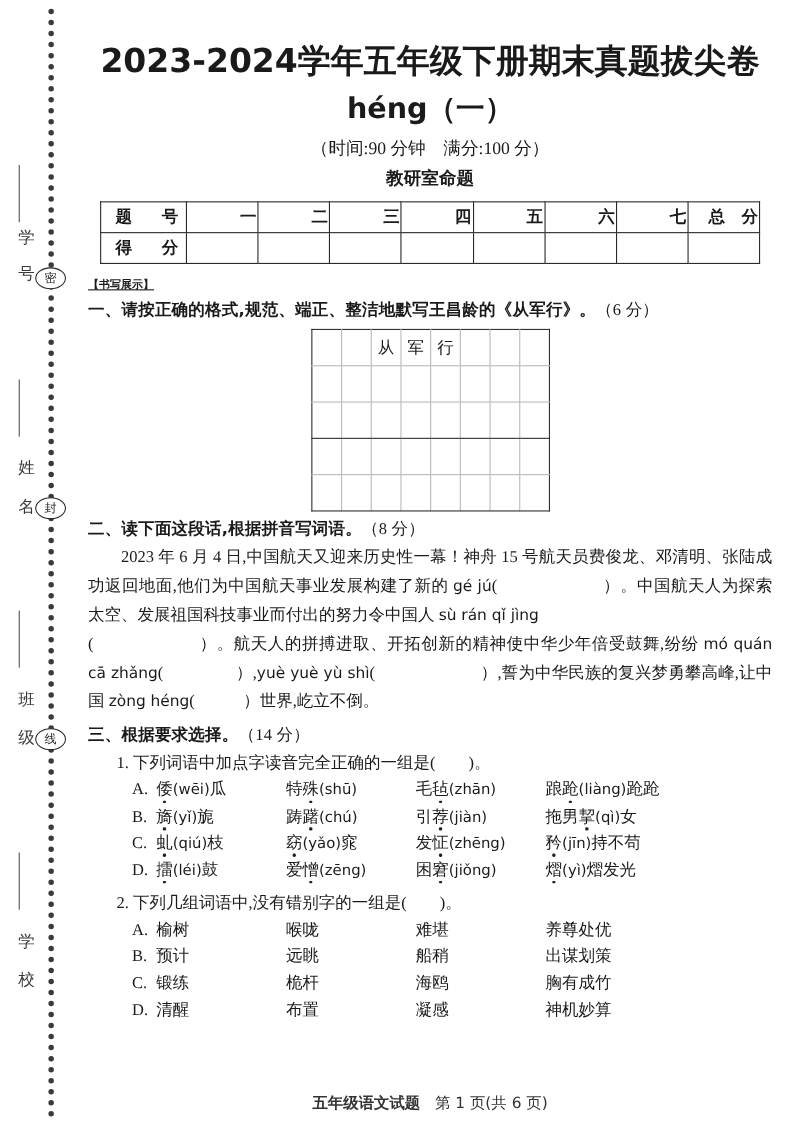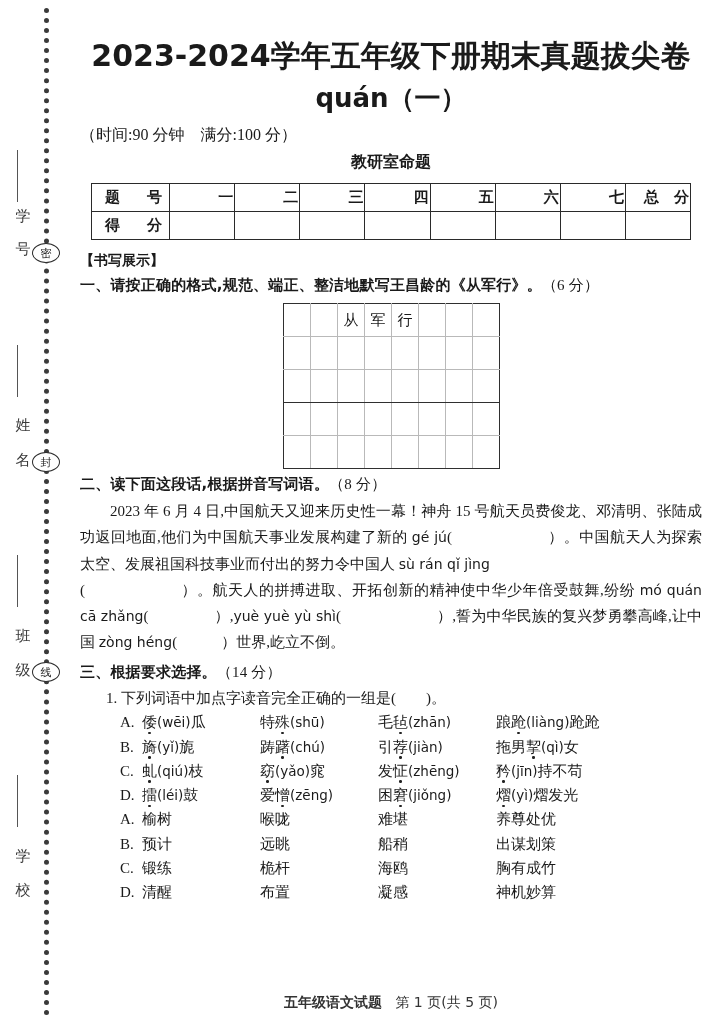--- a/index.html
+++ b/index.html
@@ -77,21 +77,21 @@
   }
   h2.subtitle {
     margin: 8px 0 0 0;
     font-size: 26px;
     font-weight: bold;
     text-align: center;
     font-family: "DejaVu Sans", "Liberation Sans", sans-serif;
   }
   .meta-line {
     margin-top: 9px;
-    text-align: left;
+    text-align: center;
     font-size: 16px;
   }
   .byline {
     margin-top: 6px;
     text-align: center;
     font-size: 16px;
     font-weight: bold;
     font-family: "DejaVu Sans", "Liberation Sans", sans-serif;
   }
 
@@ -112,23 +112,24 @@
   }
   table.score-table td.hdr {
     width: 78px;
     letter-spacing: 6px;
     padding-left: 6px;
   }
 
   
   .bracket-head {
     margin-top: 12px;
-    font-size: 14px;
-    font-weight: bold;
-    font-family: "DejaVu Sans", "Liberation Sans", sans-serif;
+    font-size: 10px;
+    font-weight: bold;
+    font-family: "DejaVu Sans", "Liberation Sans", sans-serif;
+    text-decoration: underline;
   }
   .q-head {
     margin-top: 6px;
     font-size: 15px;
     font-weight: bold;
     font-family: "DejaVu Sans", "Liberation Sans", sans-serif;
     letter-spacing: 0.2px;
   }
   .q-head .pts {
     font-weight: normal;
@@ -229,21 +230,21 @@
   <div class="seal-rule" style="top:775px;"></div>
 
   <div class="seal-circle" style="top:243px;">密</div>
   <div class="seal-circle" style="top:452px;">封</div>
   <div class="seal-circle" style="top:662px;">线</div>
 </div>
 
 <div id="page">
 
   <h1 class="title">2023-2024学年五年级下册期末真题拔尖卷</h1>
-  <h2 class="subtitle">quán（一）</h2>
+  <h2 class="subtitle">héng（一）</h2>
   <div class="meta-line">（时间:90 分钟　满分:100 分）</div>
   <div class="byline">教研室命题</div>
 
   <table class="score-table">
     <tbody>
       <tr>
         <td class="hdr">题　号</td>
         <td>一</td>
         <td>二</td>
         <td>三</td>
@@ -368,20 +369,21 @@
   </div>
 
   <div class="opt-row">
     <span class="opt-letter">D.</span>
     <span class="opt-cell"><span></span><span class="dot-u">擂</span><span class="pinyin">(léi)</span><span>鼓</span></span>
     <span class="opt-cell"><span>爱</span><span class="dot-u">憎</span><span class="pinyin">(zēng)</span><span></span></span>
     <span class="opt-cell"><span>困</span><span class="dot-u">窘</span><span class="pinyin">(jiǒng)</span><span></span></span>
     <span class="opt-cell wide"><span></span><span class="dot-u">熠</span><span class="pinyin">(yì)</span><span>熠发光</span></span>
   </div>
 
+  <div class="q-num" style="margin-top:6px;">2. 下列几组词语中,没有错别字的一组是(　　)。</div>
 
   <div class="opt-row">
     <span class="opt-letter">A.</span>
     <span class="opt-cell">榆树</span>
     <span class="opt-cell">喉咙</span>
     <span class="opt-cell">难堪</span>
     <span class="opt-cell wide">养尊处优</span>
   </div>
   <div class="opt-row">
     <span class="opt-letter">B.</span>
@@ -399,16 +401,16 @@
   </div>
   <div class="opt-row">
     <span class="opt-letter">D.</span>
     <span class="opt-cell">清醒</span>
     <span class="opt-cell">布置</span>
     <span class="opt-cell">凝感</span>
     <span class="opt-cell wide">神机妙算</span>
   </div>
 
   <div class="footer">
-    <span class="fw">五年级语文试题</span>&nbsp;&nbsp;&nbsp;<span>第 1 页(共 5 页)</span>
+    <span class="fw">五年级语文试题</span>&nbsp;&nbsp;&nbsp;<span>第 1 页(共 6 页)</span>
   </div>
 
 </div>
 
 </body></html>

